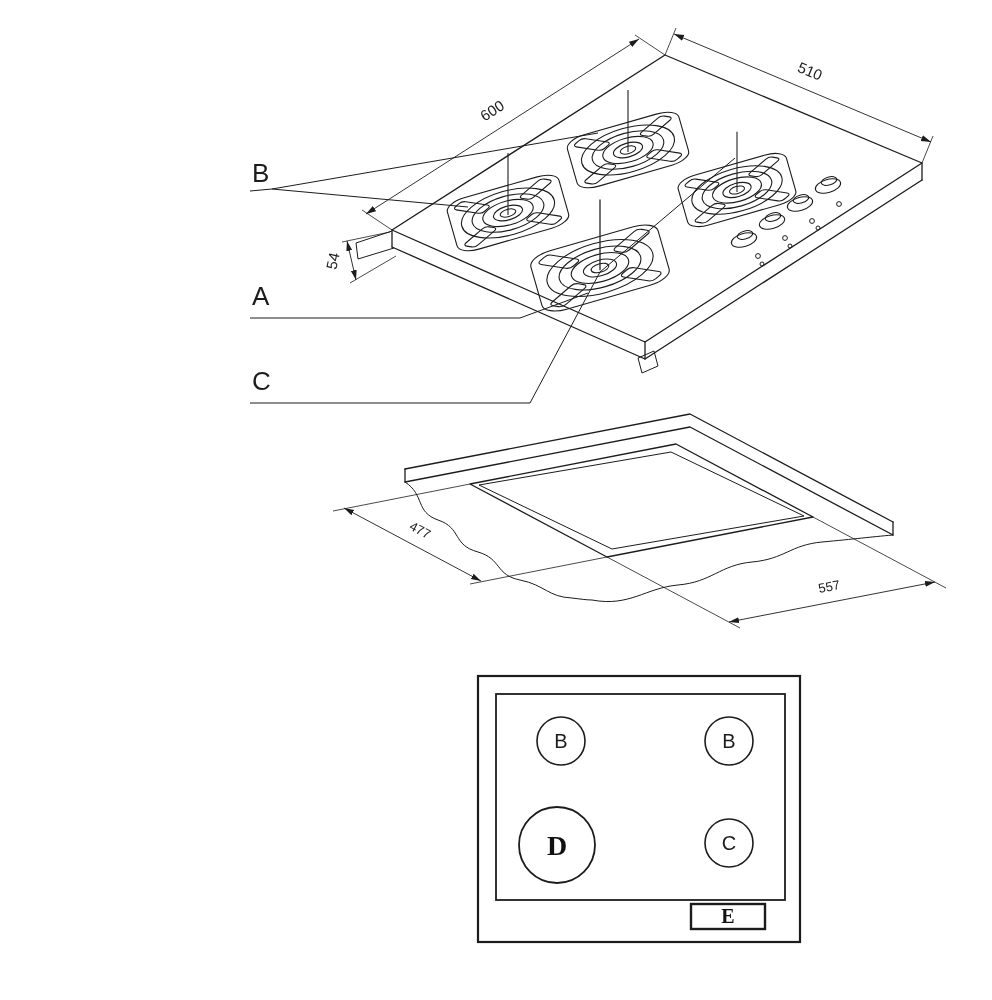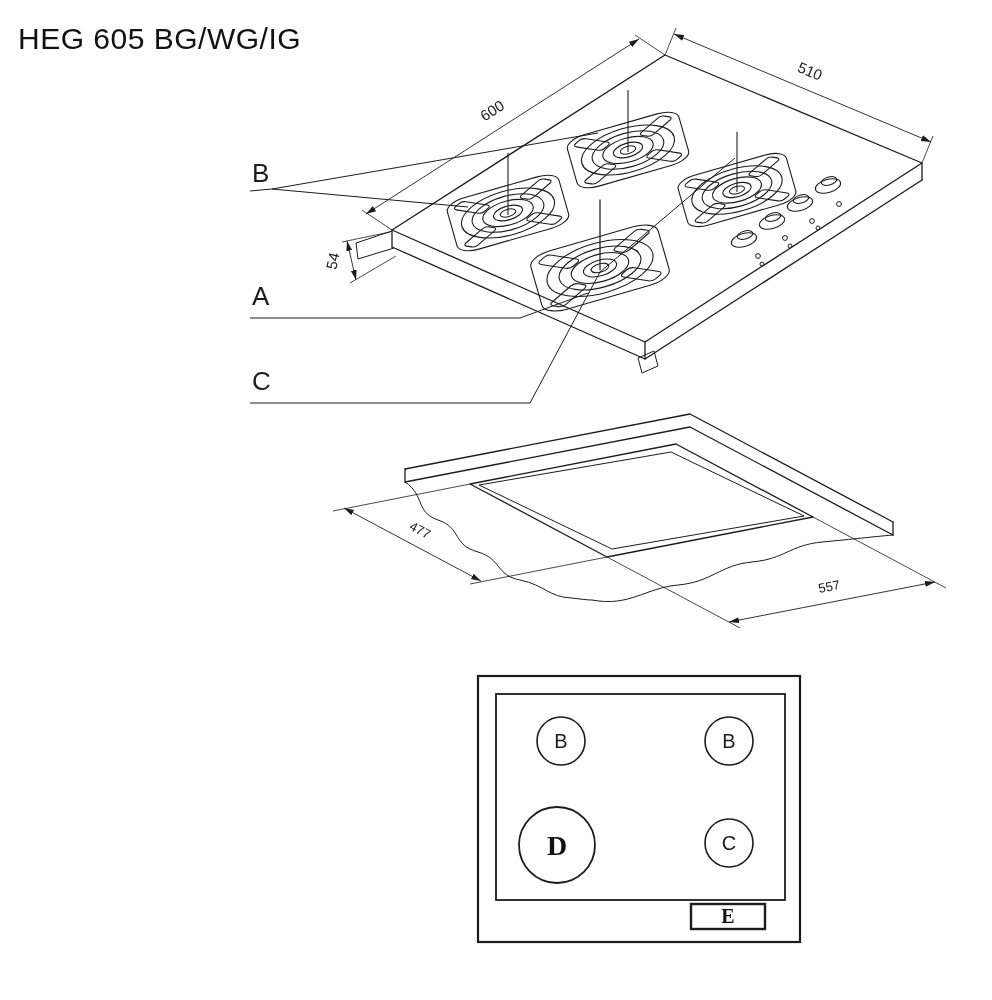--- a/index.html
+++ b/index.html
@@ -19,21 +19,20 @@
   text.schem{font:20px "Liberation Sans",sans-serif;fill:#1c1c1c;text-anchor:middle;}
   text.schemD{font:bold 28px "Liberation Serif",serif;fill:#111;text-anchor:middle;}
   text.schemE{font:bold 20px "Liberation Serif",serif;fill:#111;text-anchor:middle;}
   .frame{fill:none;stroke:#1c1c1c;}
 </style>
 </head>
 <body>
 
 <div class="page">
 
-  <div class="title">HEG 605 BG/WG/IG</div>
 
   <svg width="992" height="1000" viewBox="0 0 992 1000">
 
     <defs>
       <marker id="arr" markerWidth="11" markerHeight="9" refX="10" refY="4" orient="auto-start-reverse" markerUnits="userSpaceOnUse">
         <path d="M0,1 L10,4 L0,7 Z" fill="#1c1c1c"></path>
       </marker>
 
       <g id="burner">
         <line class="burner" x1="0" y1="-60" x2="0" y2="2" stroke-width="1.6"></line>

